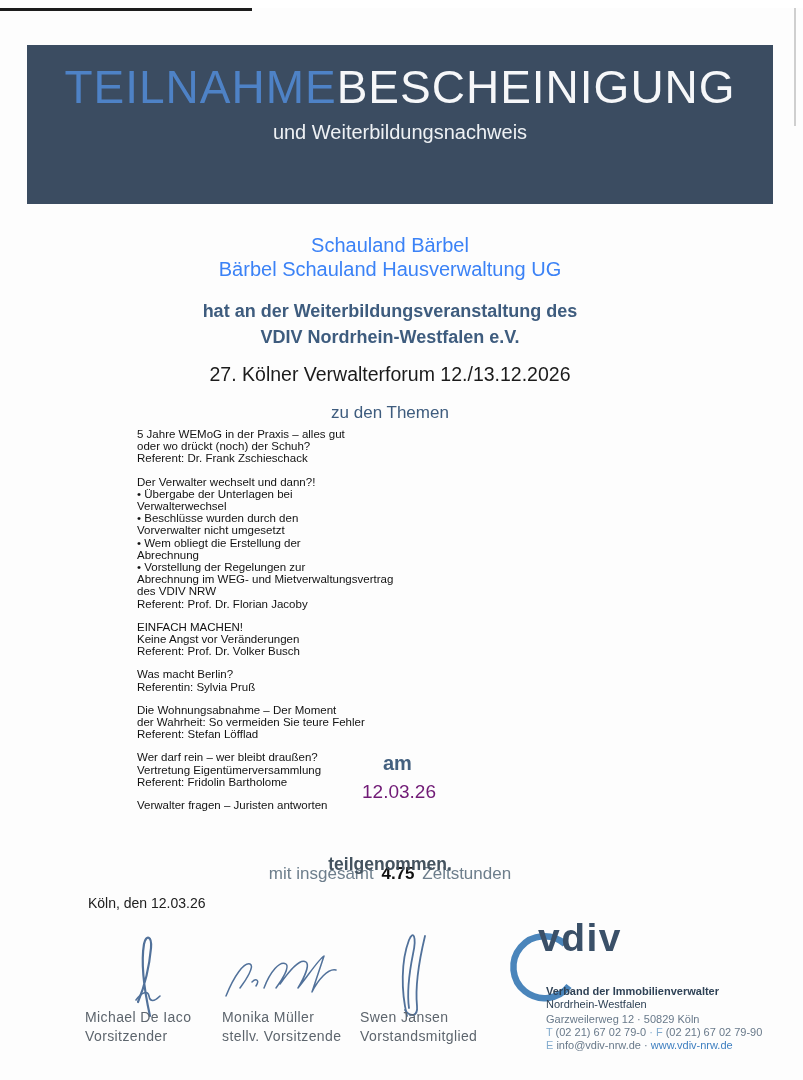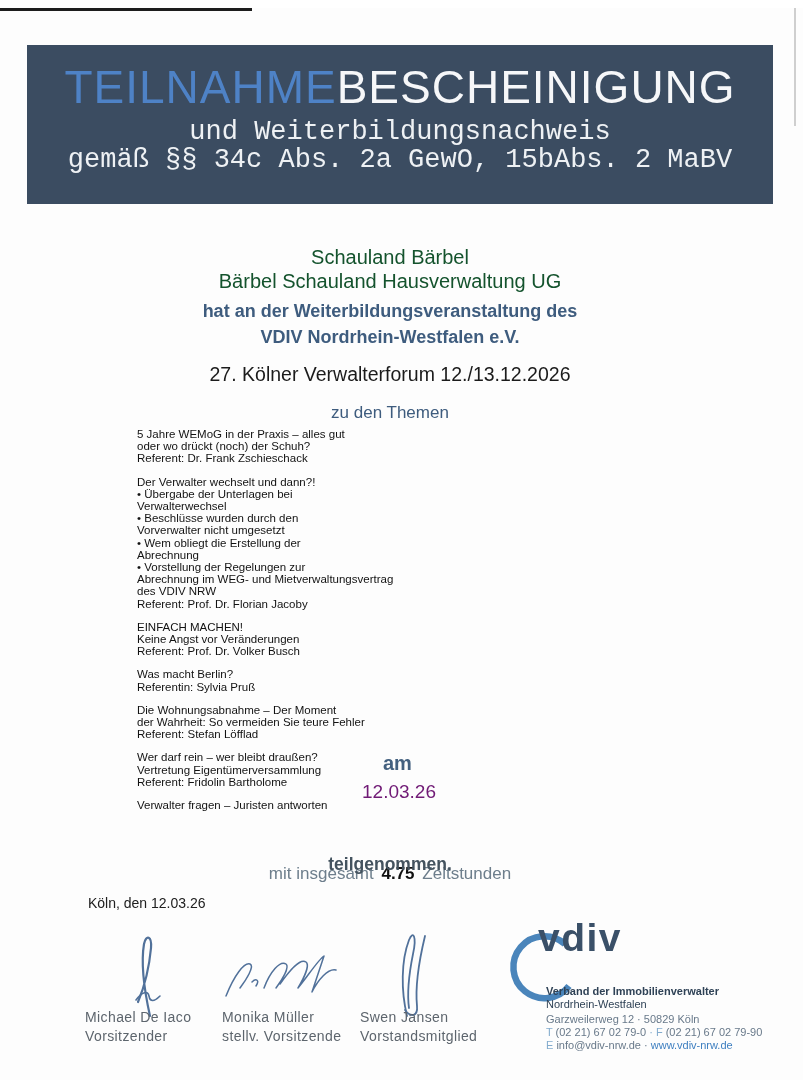--- a/index.html
+++ b/index.html
@@ -13,26 +13,26 @@
   .scan-line-right { position:absolute; left:794px; top:0; width:2px; height:118px; background:#cfcfcf; }
 
   
   .band {
     position:absolute; left:28px; top:38px; width:744px; height:157px;
     background:#3b4c61; text-align:center; box-shadow:0 0 0 1px #3b4c61;
   }
   .band-title { margin-top:15px; font-size:46px; letter-spacing:1px; font-weight:400; line-height:52px; }
   .band-title .t1 { color:#4e82c6; }
   .band-title .t2 { color:#f6f7f9; }
-  .band-sub { color:#eef1f4; font-size:27px; line-height:24px;font-family:Liberation Mono, monospace; }
+  .band-sub { color:#eef1f4; font-size:20px; line-height:24px; }
   .band-sub1 { margin-top:7px; }
   .band-sub2 { margin-top:4px; }
 
   .centered { position:absolute; left:0; width:780px; text-align:center; }
-  .recipient { top:237px; font-size:20px; line-height:24px; color:#14532d; }
+  .recipient { top:225px; font-size:20px; line-height:24px; color:#3b82f6; }
   .intro { top:290px; font-size:18px; font-weight:bold; color:#3e5c7e; line-height:26px; }
   .event-title { top:355px; font-size:19.5px; color:#1b1b1b; }
   .themes-heading { top:395px; font-size:17px; font-weight:normal; color:#3e5c7e; }
 
   .topics { position:absolute; left:137px; top:420px; width:352px; font-size:11.5px; line-height:12.2px; color:#121212; }
   .topic { white-space:pre-line; margin:0 0 11px 0; }
 
   .am-label { position:absolute; left:383px; top:744px; font-size:20px; font-weight:bold; color:#43607f; }
   .date-value { position:absolute; left:362px; top:773px; font-size:19px; color:#701a75; }
 
@@ -66,21 +66,20 @@
 <div class="page">
 
   <div class="scan-line-top"></div>
   <div class="scan-line-right"></div>
 
   <div class="band">
     <div class="band-title">
       <span class="t1">TEILNAHME</span><span class="t2">BESCHEINIGUNG</span>
     </div>
     <div class="band-sub band-sub1">und Weiterbildungsnachweis</div>
-    <div class="band-sub band-sub2">gemäß §§ 34c Abs. 2a GewO, 15bAbs. 2 MaBV</div>
   </div>
 
   <div class="centered recipient">
     <div>Schauland Bärbel</div>
     <div>Bärbel Schauland Hausverwaltung UG</div>
   </div>
 
   <div class="centered intro">
     <div>hat an der Weiterbildungsveranstaltung des</div>
     <div>VDIV Nordrhein-Westfalen e.V.</div>

